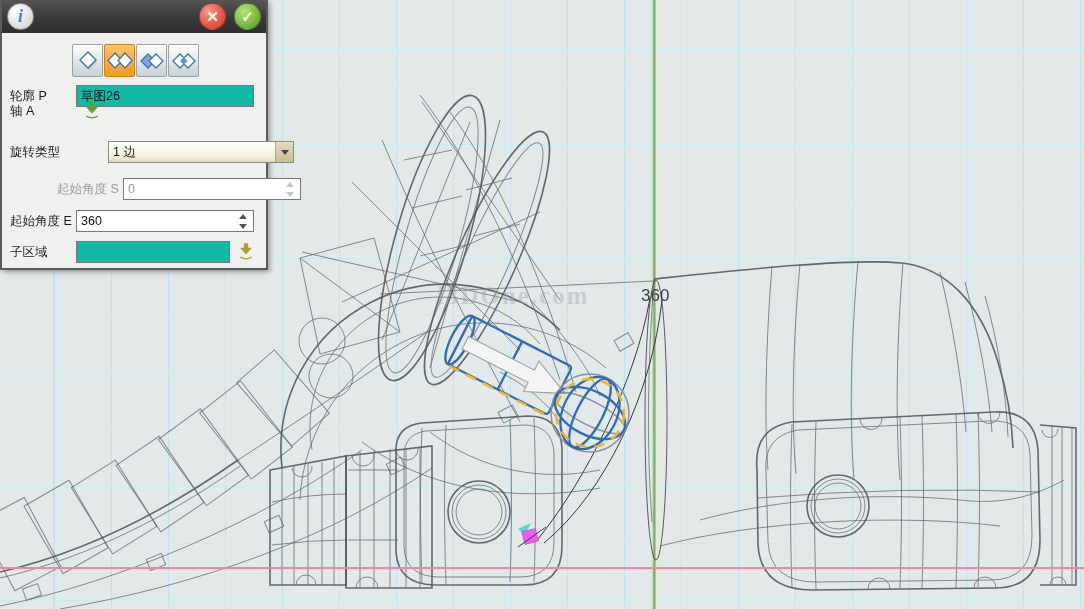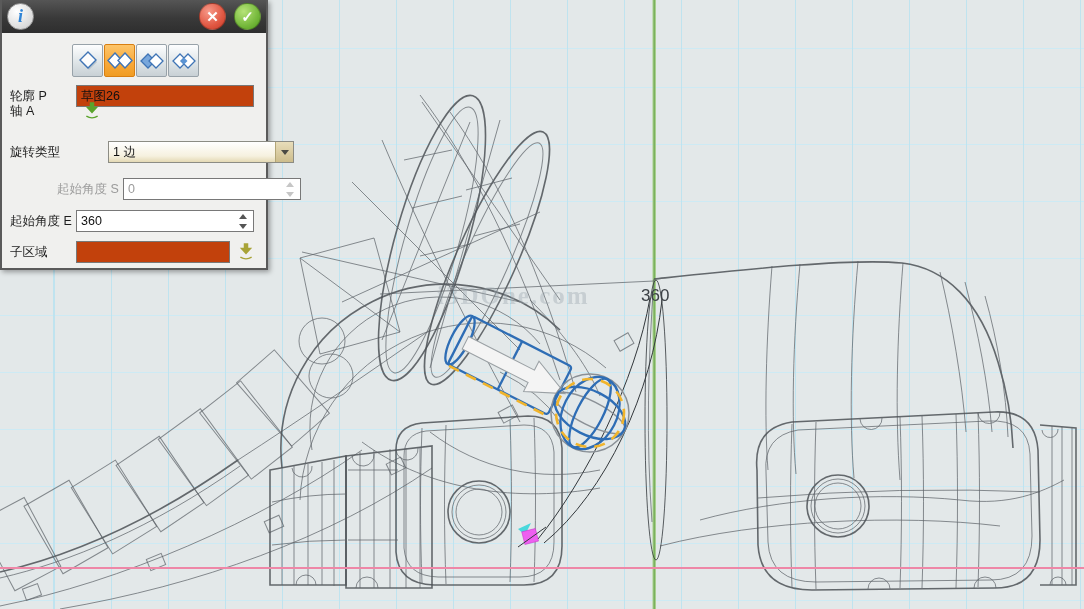--- a/index.html
+++ b/index.html
@@ -51,21 +51,21 @@
   .btn-cancel{background:radial-gradient(circle at 35% 30%,#f79a8a,#e15843 60%,#c63a26);}
   .btn-ok{background:radial-gradient(circle at 35% 30%,#b6e378,#76b93c 60%,#4f9a1d);}
   .mode-row{position:absolute;left:70px;top:44px;display:flex;}
   .mode-btn{width:31px;height:33px;margin-right:1px;display:flex;align-items:center;justify-content:center;
     background:linear-gradient(#fdfefe,#dfe5e8 55%,#c8d0d5);border:1px solid #98a2a9;border-radius:2px;cursor:pointer;}
   .mode-btn.selected{background:linear-gradient(#fdc56a,var(--selected-orange,#f8a839) 60%,#f09c23);border-color:#d87f12;}
   .fields{position:absolute;left:0;top:78px;width:100%;}
   .frow{position:absolute;left:8px;height:22px;display:flex;align-items:center;font-size:12.5px;color:#1d1d1d;}
   .frow .flabel{width:66px;flex:none;}
   .frow.disabled .flabel{color:#9b9b9b;}
-  .finput{width:178px;height:22px;border:1px solid #787878;background:#c2410c;font-size:12.5px;
+  .finput{width:178px;height:22px;border:1px solid #787878;background:#14b8a6;font-size:12.5px;
     padding:0 4px;font-family:"Liberation Sans",sans-serif;color:#111;}
   .finput:disabled{color:#9b9b9b;background:#fdfdfc;}
   .pick-btn{width:20px;height:20px;margin-left:6px;border:none;background:transparent;cursor:pointer;padding:0;}
   .dropdown{width:186px;height:22px;border:1px solid #8c8c84;background:linear-gradient(#ffffff,#f6f1df 70%,#e4d9b4);
     display:flex;align-items:center;cursor:pointer;margin-left:32px;}
   .dropdown .dd-text{flex:1;padding:0 4px;font-size:12.5px;color:#111;}
   .dd-arrow{width:18px;height:100%;background:linear-gradient(#e8ddba,#cdbd8c);border-left:1px solid #b3a677;
     display:flex;align-items:center;justify-content:center;}
   .tri-down{width:0;height:0;border-left:4px solid transparent;border-right:4px solid transparent;border-top:5px solid #4a4a44;}
   .spinner{position:relative;width:178px;height:22px;border:1px solid #787878;background:#fff;}

